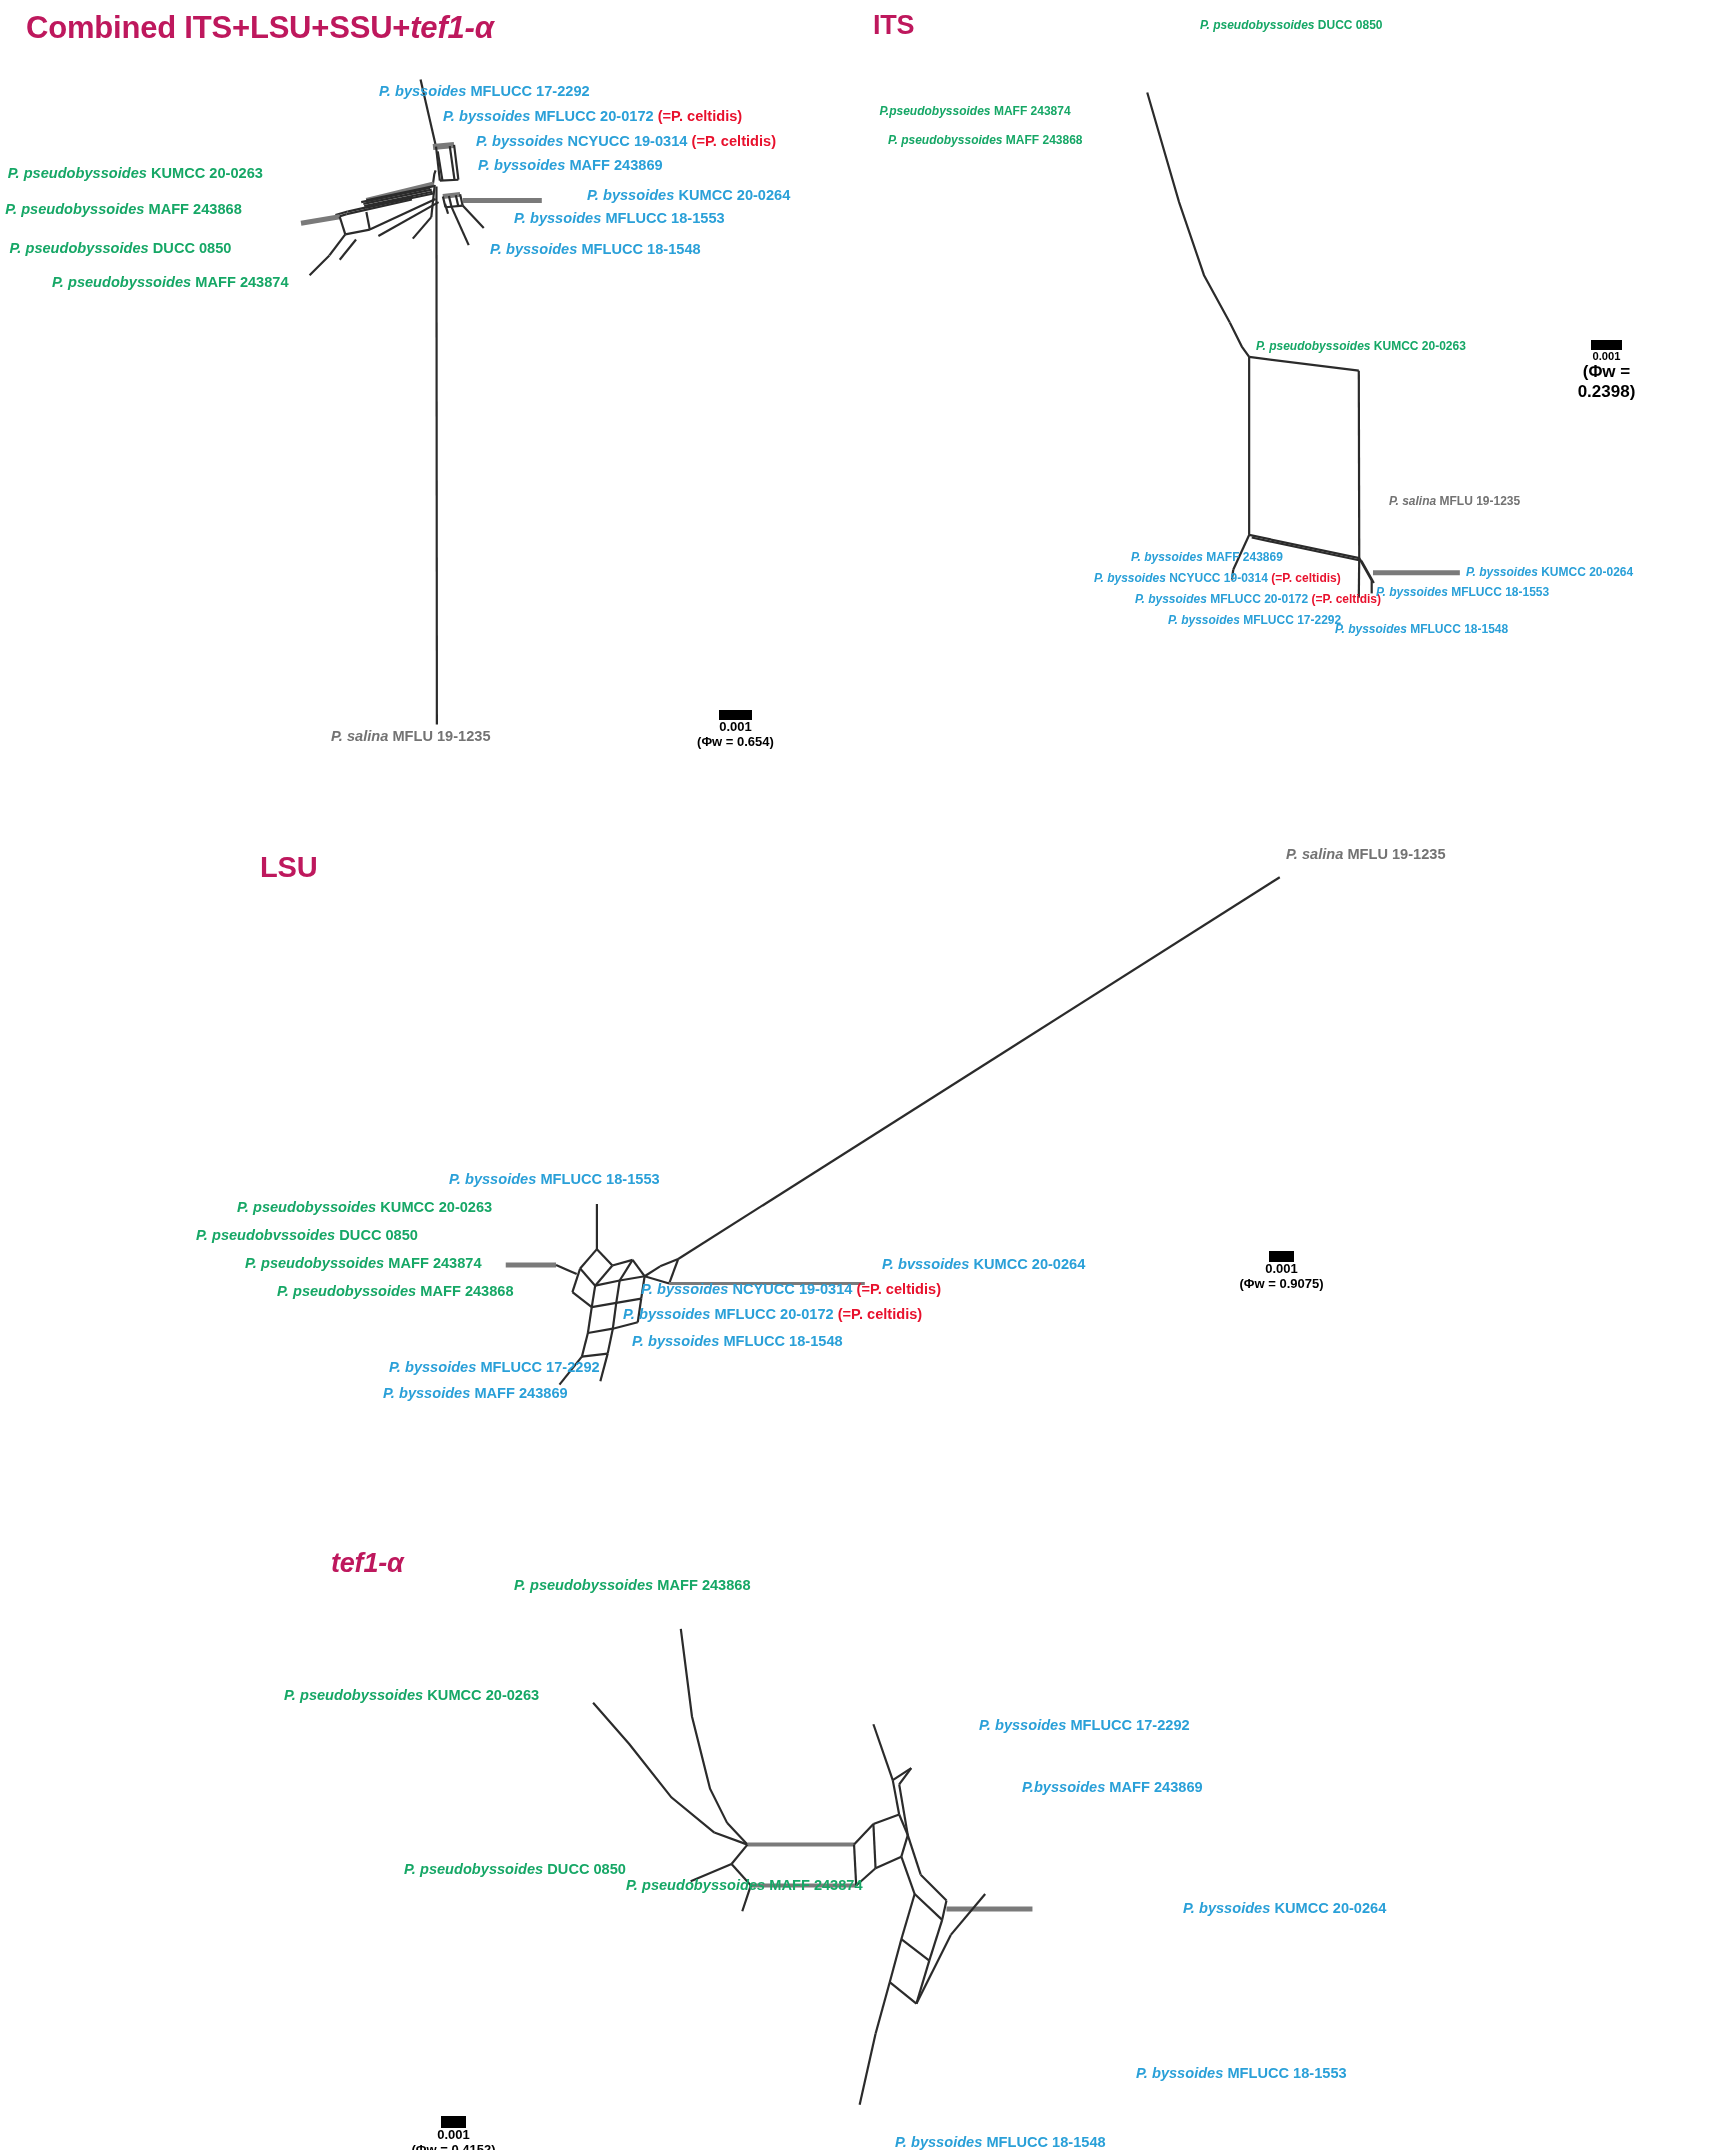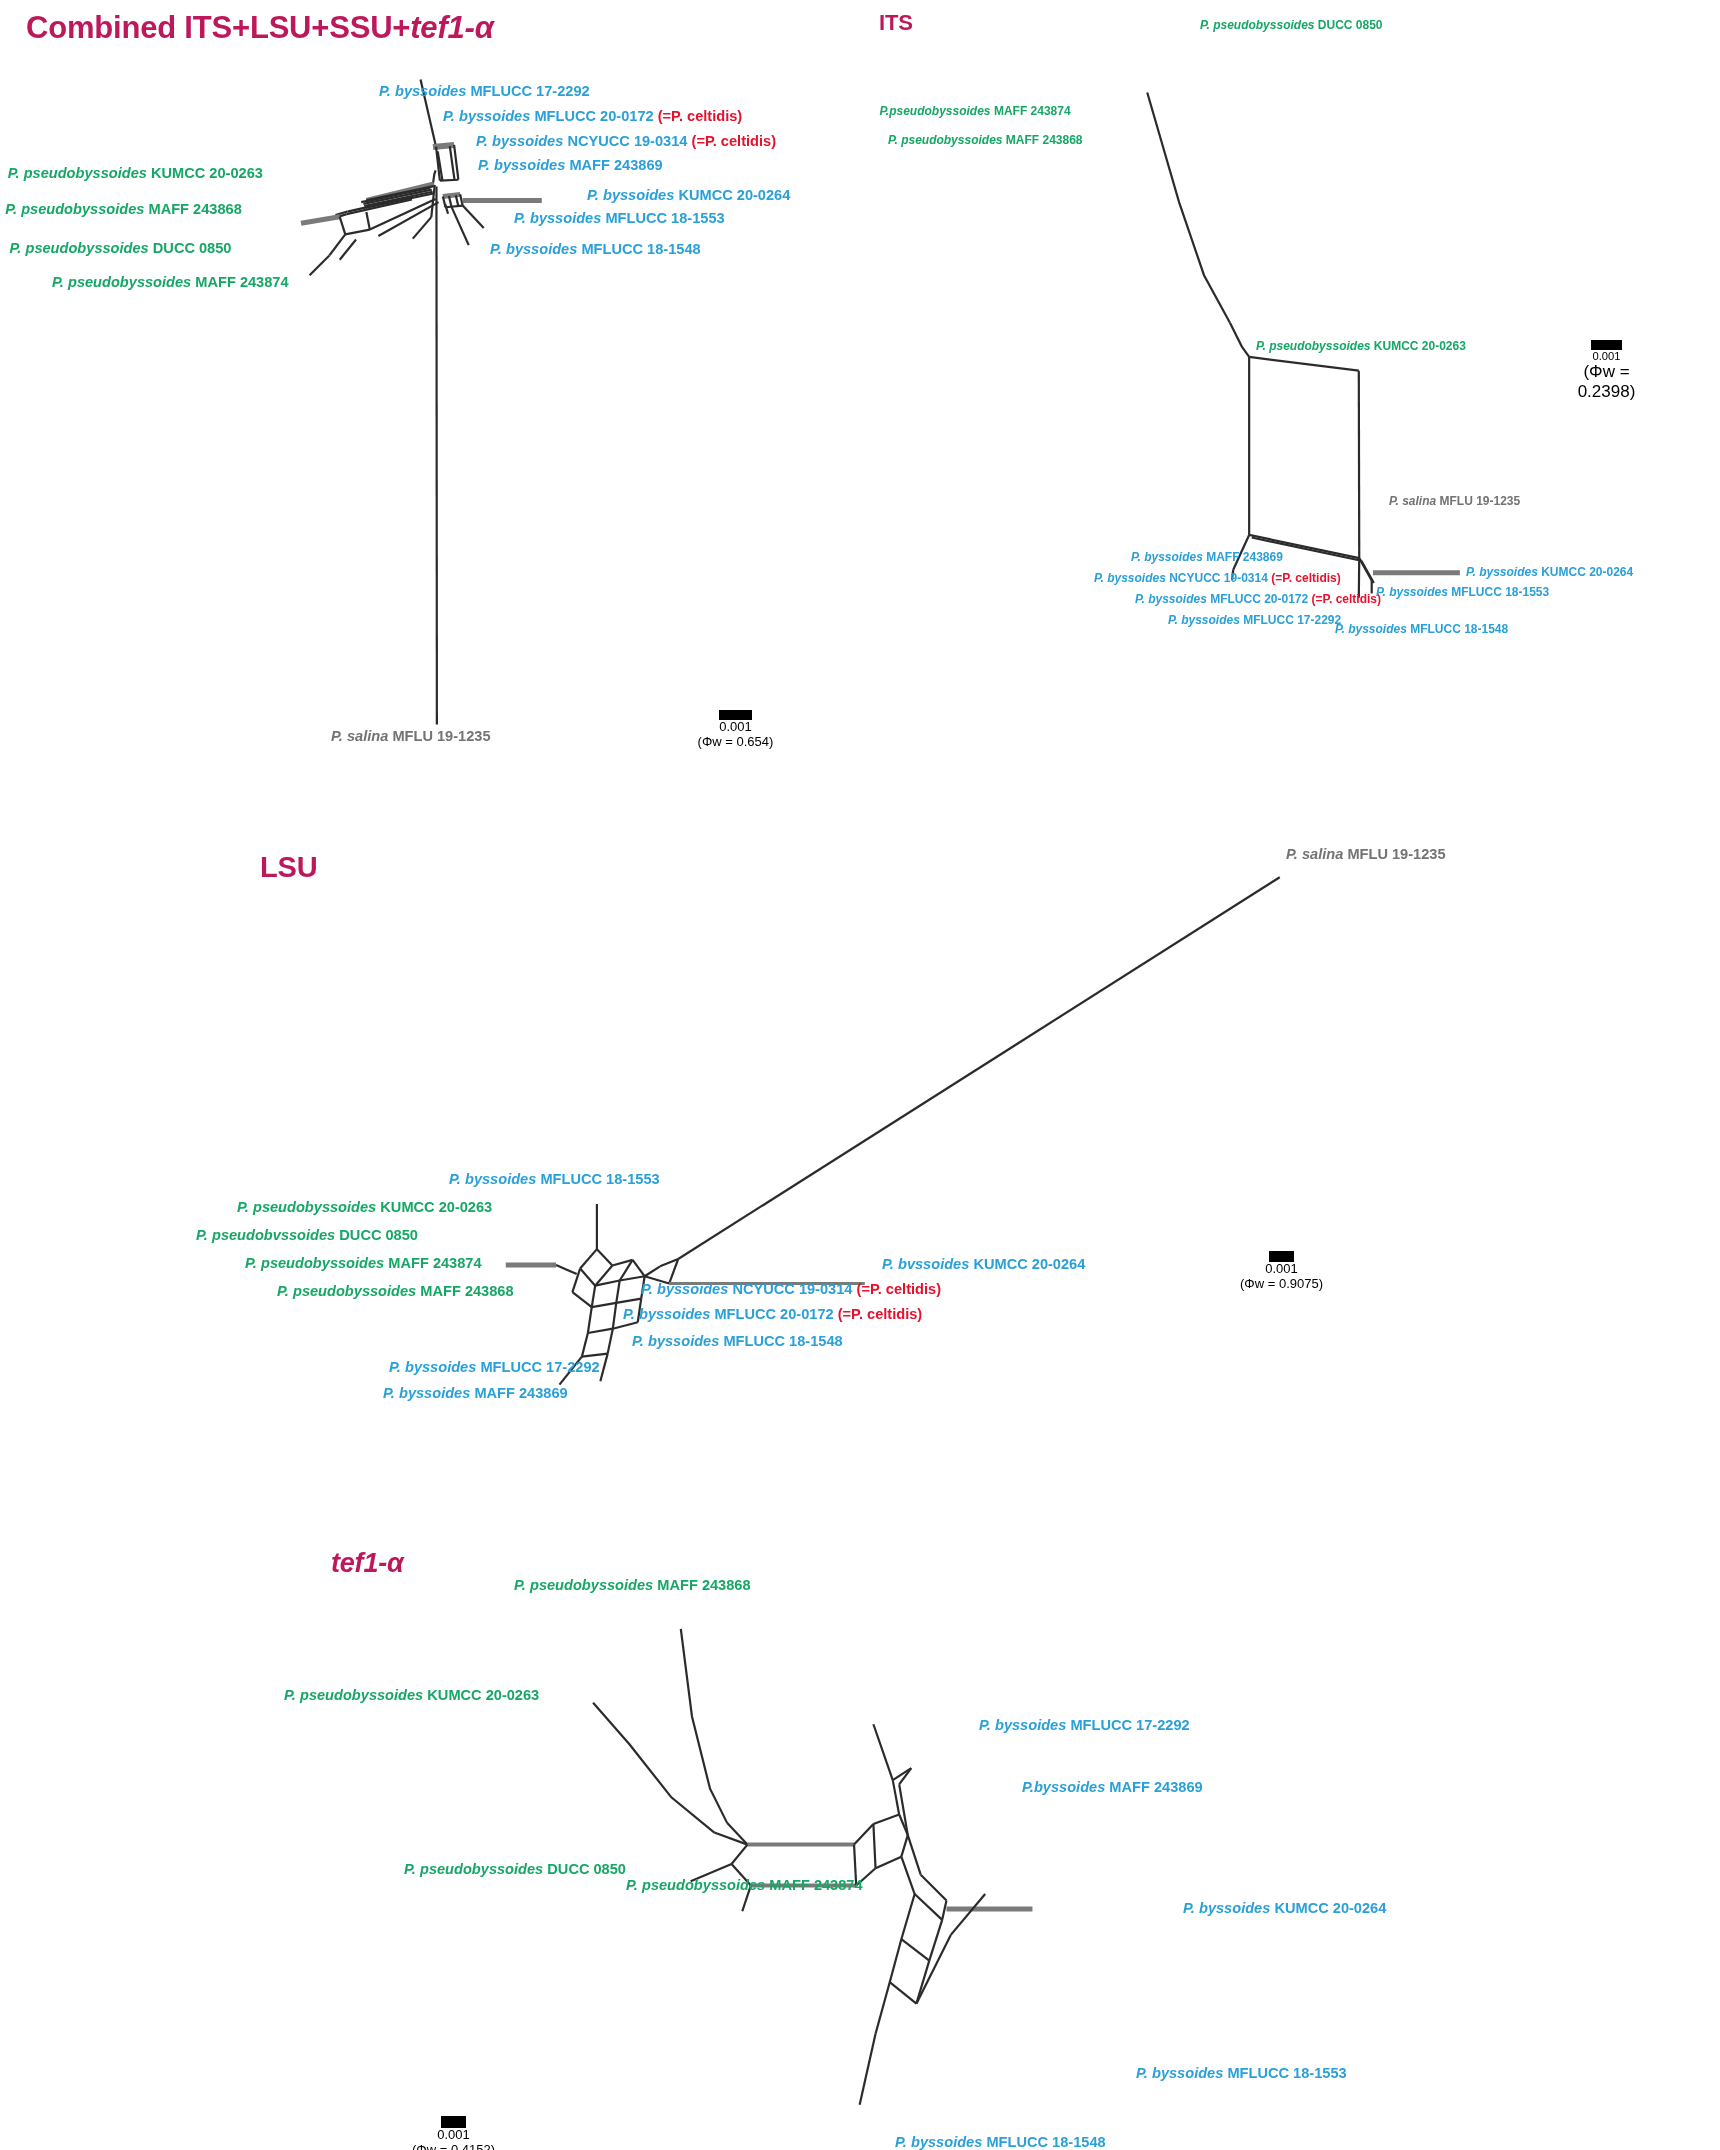--- a/index.html
+++ b/index.html
@@ -17,21 +17,21 @@
   .lbl{
     position:absolute;white-space:nowrap;font-weight:bold;line-height:1;
   }
   .lbl .gen{font-style:italic;}
   .lbl .synp{color:#e8112d;font-weight:bold;}
   .green{color:#16a766;}
   .blue{color:#2aa0d8;}
   .purple{color:#737373;}
   .scalebar{position:absolute;text-align:center;}
   .scalebar .bar{background:#000000;margin:0 auto;}
-  .scalebar .num{color:#000;font-weight:normal;line-height:1.15;}
+  .scalebar .num{color:#000;font-weight:bold;line-height:1.15;}
   svg{position:absolute;left:0;top:0;overflow:visible;}
   .net line,.net path,.net polyline{
     fill:none;stroke:#2b2b2b;vector-effect:non-scaling-stroke;
   }
   .thick{stroke:#7a7a7a !important;}
 </style>
 </head>
 <body>
 
 <div class="panel" style="left:0;top:0;width:860px;height:817px;">
@@ -132,21 +132,21 @@
 
   <div class="scalebar" style="left:688px;top:710px;width:95px;">
     <div class="bar" style="width:33px;height:10.3px;"></div>
     <div class="num" style="font-size:13px;">0.001</div>
     <div class="num" style="font-size:13px;">(Φw = 0.654)</div>
   </div>
 </div>
 
 <div class="panel" style="left:860px;top:0;width:860px;height:731px;">
 
-  <div class="ptitle" style="left:19px;top:9.5px;font-size:22px;text-align:center;">
+  <div class="ptitle" style="left:13px;top:9.5px;font-size:27px;text-align:center;">
     <span>ITS</span>
   </div>
 
   <svg class="net" width="860" height="731" viewBox="0 0 2000 1700">
     <g stroke-width="2.2">
 
       <polyline points="668,215 742,470 800,640 860,750"></polyline>
 
       <polyline points="860,750 888,806 905,830"></polyline>
 

